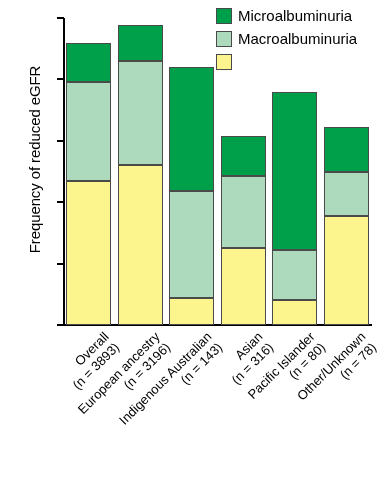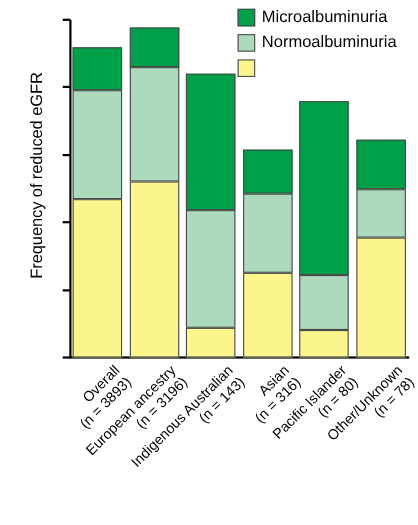--- a/index.html
+++ b/index.html
@@ -197,20 +197,20 @@
       <div class="xlabel" style="left: 155.25px; top: 2px; width: 140px;"><span>Other/Unknown</span><span class="ln2">(n = 78)</span></div>
     </div>
 
   <div class="legend" id="legend">
       <div class="legend-row">
         <div class="legend-swatch" style="background: rgb(0, 160, 75);"></div>
         <div class="legend-label">Microalbuminuria</div>
       </div>
       <div class="legend-row">
         <div class="legend-swatch" style="background: rgb(173, 217, 188);"></div>
-        <div class="legend-label">Normoalbuminuria</div>
+        <div class="legend-label">Macroalbuminuria</div>
       </div>
       <div class="legend-row">
         <div class="legend-swatch" style="background: rgb(252, 244, 140);"></div>
       </div>
     </div>
 
 </div>
 
 </body></html>

